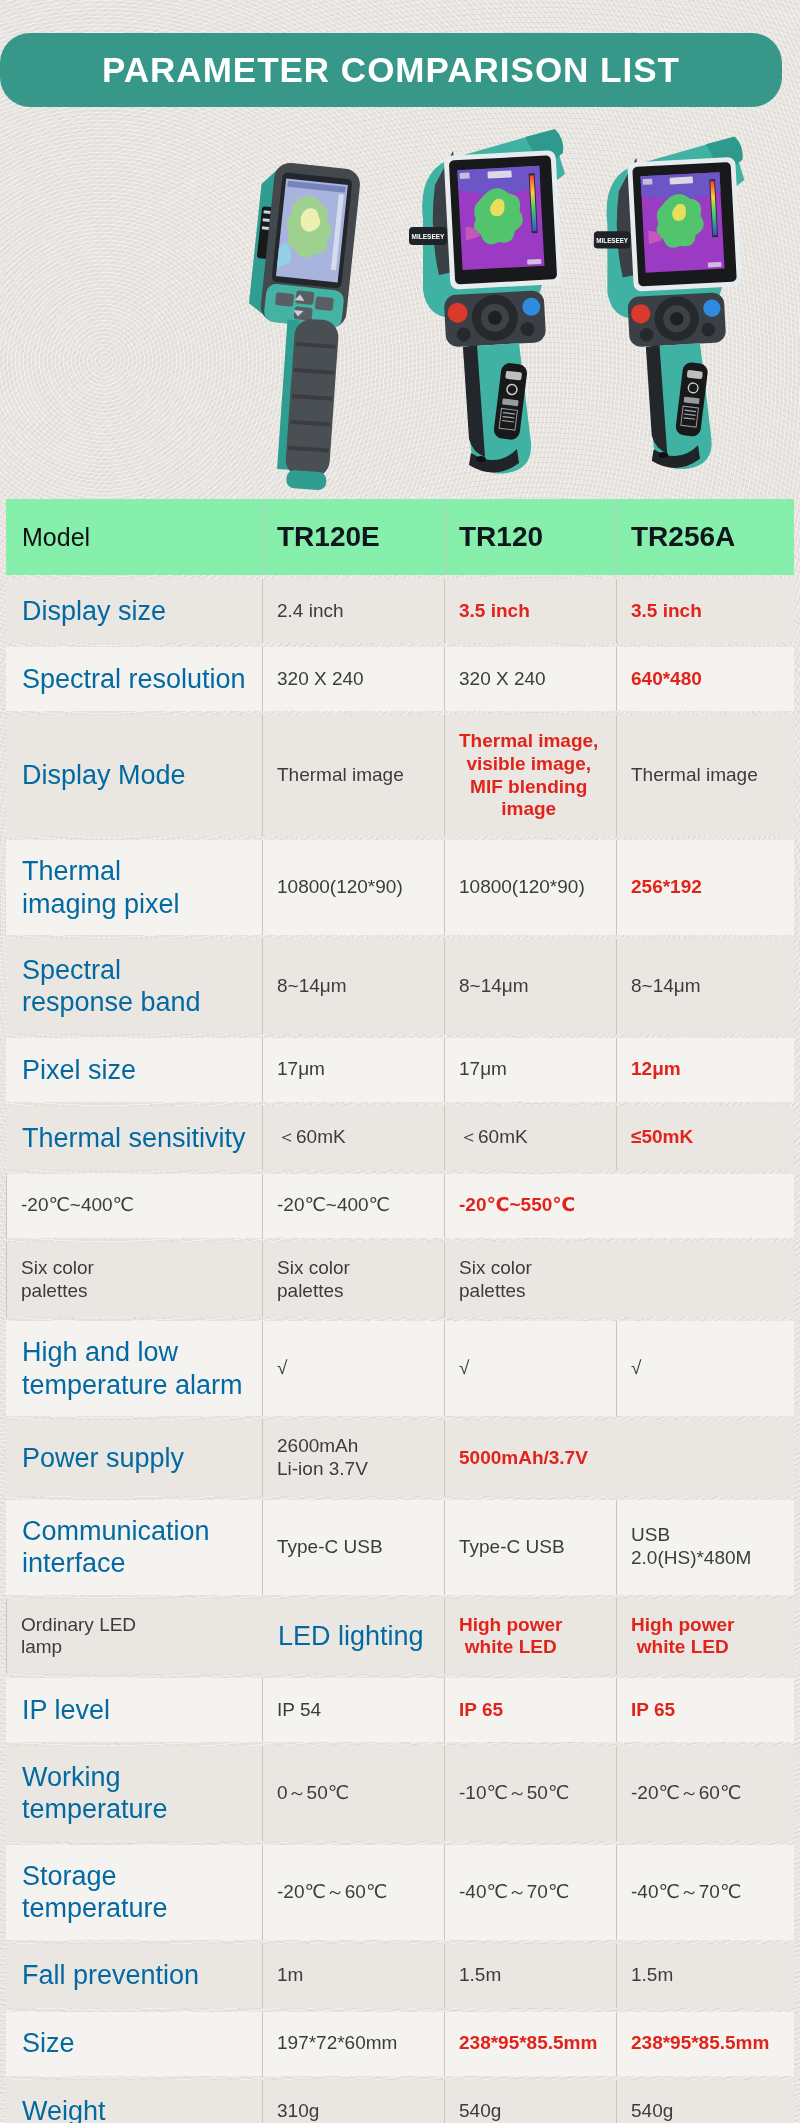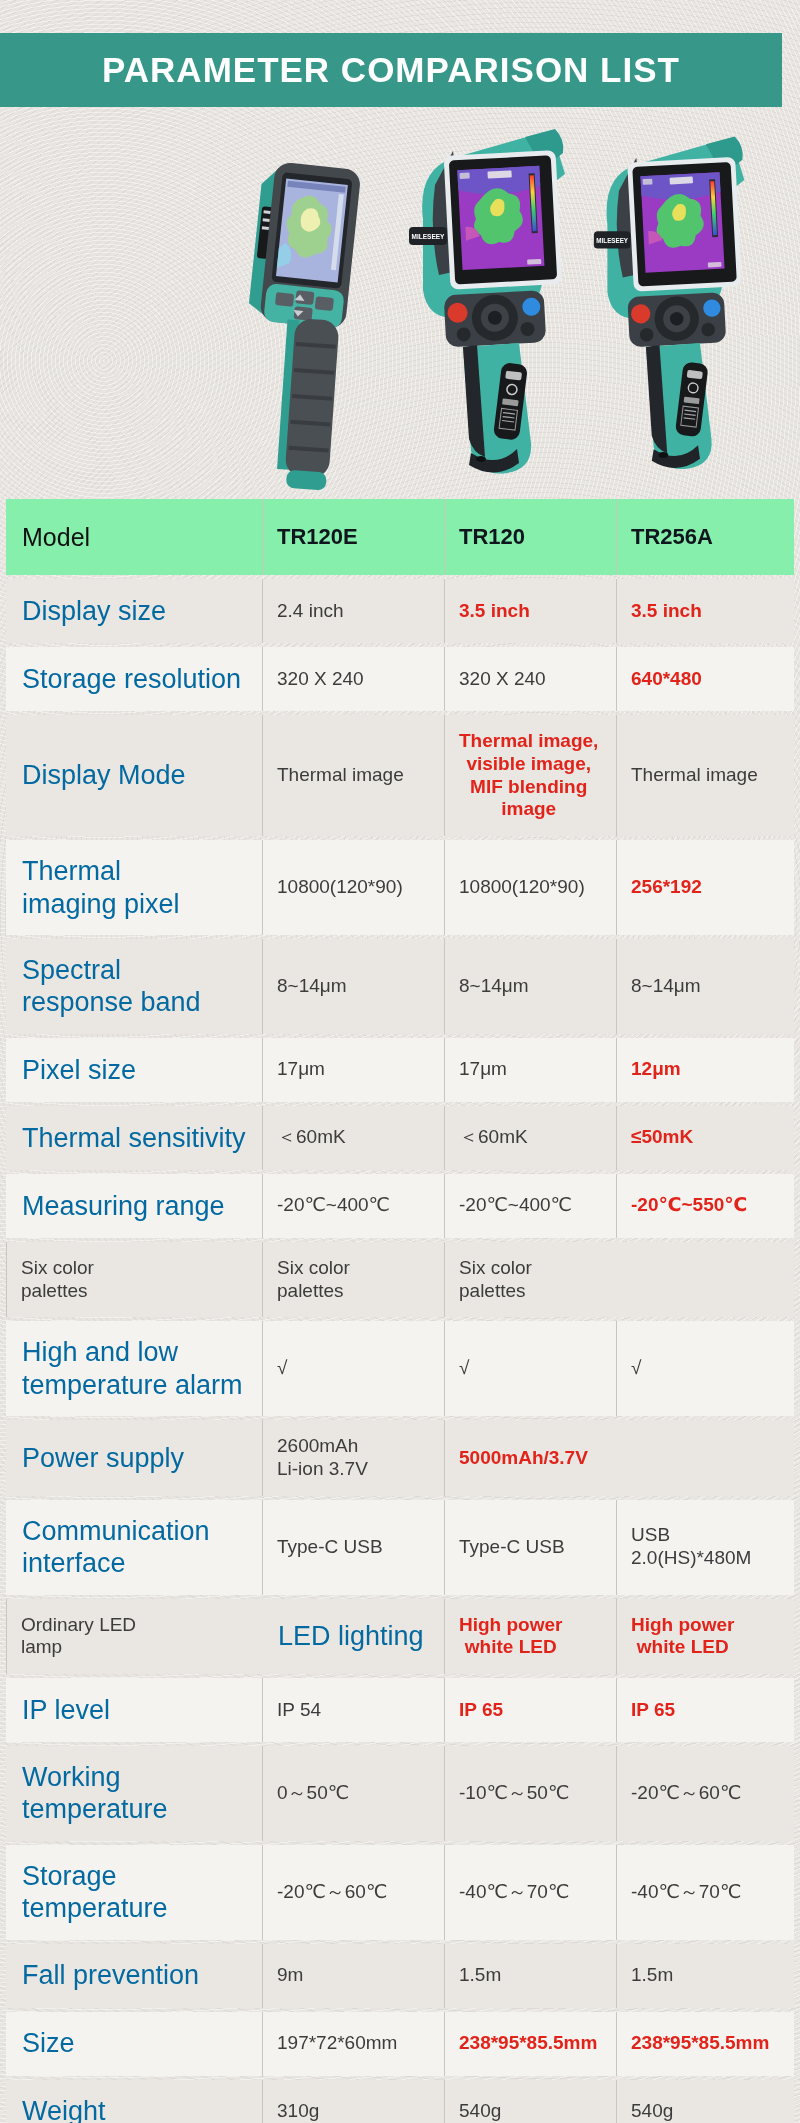--- a/index.html
+++ b/index.html
@@ -7,21 +7,21 @@
     width:800px;height:2123px;position:relative;overflow:hidden;
     font-family:"Liberation Sans","DejaVu Sans",sans-serif;
     background-color:#e8e5e1;
     background-image:
       repeating-radial-gradient(circle at 13% 17%, rgba(255,255,255,.45) 0 1px, transparent 1px 4px),
       repeating-radial-gradient(circle at 67% 43%, rgba(158,152,144,.14) 0 1px, transparent 1px 5px);
   }
   
   .banner{
     position:absolute;left:0;top:33px;width:782px;height:74px;
-    background:#379889;display:flex;align-items:center;justify-content:center;
+    background:#379889;display:flex;align-items:center;justify-content:center;border-radius:30px;
   }
   .banner h1{
     margin:0;color:#ffffff;font-size:35px;font-weight:bold;letter-spacing:1px;
   }
   
   .products{position:absolute;left:0;top:107px;width:800px;height:392px;}
   .cam{position:absolute;}
   
   .table{position:absolute;left:0;top:499px;width:800px;}
   .row{
@@ -33,21 +33,21 @@
   .row.head{background:#86efac;min-height:76px;}
   .cell{
     padding:15px 10px 15px 14px;white-space:pre-line;
     font-size:19px;line-height:1.2;color:#3c3c3c;min-height:0;
     align-self:stretch;display:flex;align-items:center;
   }
   .cell.lbl{font-size:27px;color:#0369a1;padding-left:16px;}
   .cell.val{border-left:1px solid #c9c5bf;}
   .cell.red{color:#e2231a;font-weight:bold;text-align:center;}
   .row.head .lbl{font-size:25px;color:#111;}
-  .row.head .val{font-size:22px;font-weight:bold;color:#10161d;}
+  .row.head .val{font-size:28px;font-weight:bold;color:#10161d;}
   .rmin{min-height:64px;}
 </style>
 </head>
 <body>
 
 <div class="banner">
   <h1>PARAMETER COMPARISON LIST</h1>
 </div>
 
 <div class="products">
@@ -201,21 +201,21 @@
   </div>
   <div id="rows">
   <div class="row rmin alt-a">
     <div class="cell lbl">Display size</div>
     <div class="cell val">2.4 inch</div>
     <div class="cell val red">3.5 inch</div>
     <div class="cell val red">3.5 inch</div>
   </div>
 
   <div class="row rmin alt-b">
-    <div class="cell lbl">Storage resolution</div>
+    <div class="cell lbl">Spectral resolution</div>
     <div class="cell val">320 X 240</div>
     <div class="cell val">320 X 240</div>
     <div class="cell val red">640*480</div>
   </div>
 
   <div class="row rmin alt-a">
     <div class="cell lbl">Display Mode</div>
     <div class="cell val">Thermal image</div>
     <div class="cell val red">Thermal image,
 visible image,
@@ -248,21 +248,20 @@
   </div>
 
   <div class="row rmin alt-a">
     <div class="cell lbl">Thermal sensitivity</div>
     <div class="cell val">＜60mK</div>
     <div class="cell val">＜60mK</div>
     <div class="cell val red">≤50mK</div>
   </div>
 
   <div class="row rmin alt-b">
-    <div class="cell lbl">Measuring range</div>
     <div class="cell val">-20℃~400℃</div>
     <div class="cell val">-20℃~400℃</div>
     <div class="cell val red">-20℃~550℃</div>
   </div>
 
   <div class="row rmin alt-a">
     <div class="cell val">Six color
 palettes</div>
     <div class="cell val">Six color
 palettes</div>
@@ -322,21 +321,21 @@
   <div class="row rmin alt-b">
     <div class="cell lbl">Storage
 temperature</div>
     <div class="cell val">-20℃～60℃</div>
     <div class="cell val">-40℃～70℃</div>
     <div class="cell val">-40℃～70℃</div>
   </div>
 
   <div class="row rmin alt-a">
     <div class="cell lbl">Fall prevention</div>
-    <div class="cell val">9m</div>
+    <div class="cell val">1m</div>
     <div class="cell val">1.5m</div>
     <div class="cell val">1.5m</div>
   </div>
 
   <div class="row rmin alt-b">
     <div class="cell lbl">Size</div>
     <div class="cell val">197*72*60mm</div>
     <div class="cell val red">238*95*85.5mm</div>
     <div class="cell val red">238*95*85.5mm</div>
   </div>

